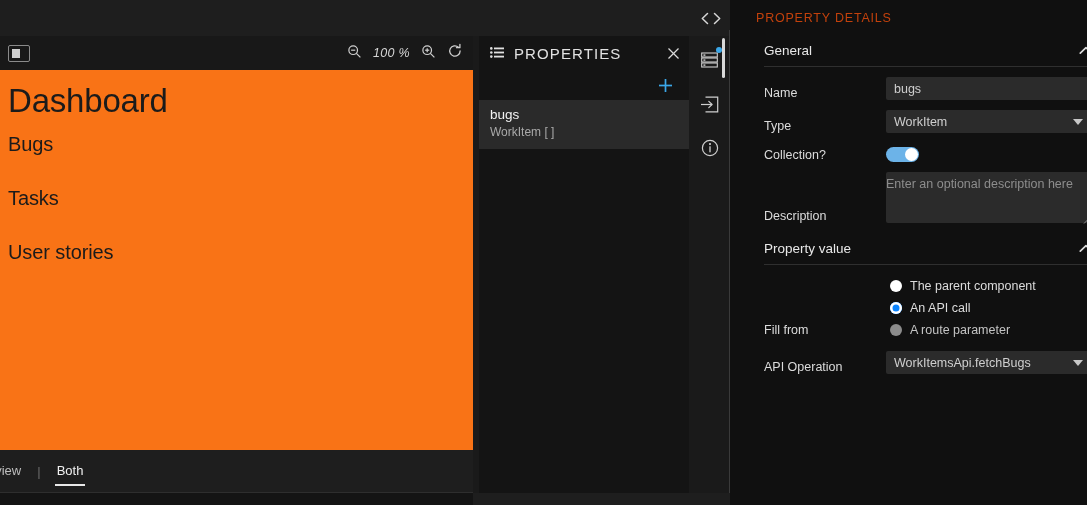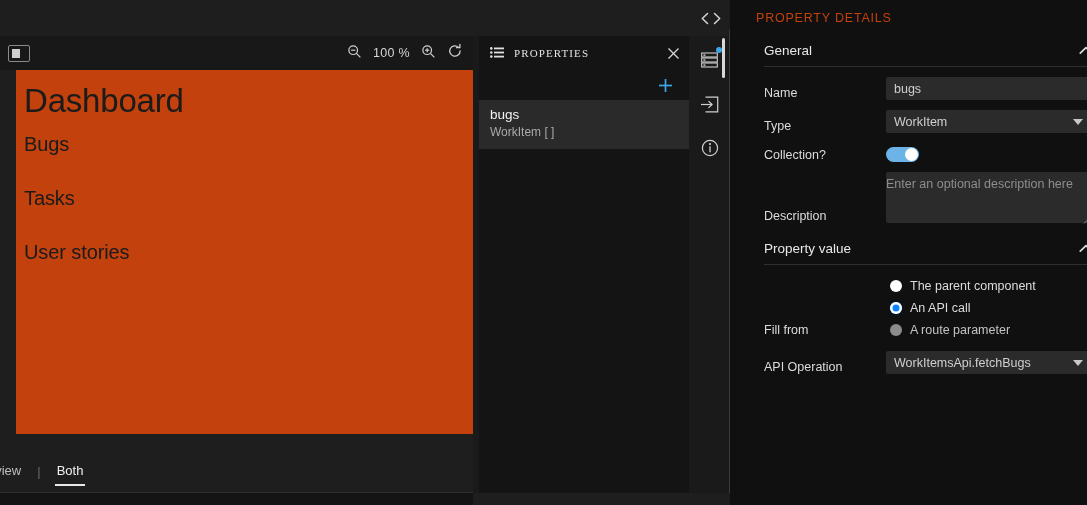--- a/index.html
+++ b/index.html
@@ -16,21 +16,21 @@
     position: absolute; left: 0; top: 0; width: 473px; height: 505px;
     background: #1e1e1e;
   }
   .editor-topstrip {
     position: absolute; left: 0; top: 0; width: 473px; height: 36px;
     background: #1e1e1e;
   }
   .editor-toolbar {
     position: absolute; left: 0; top: 36px; width: 473px; height: 34px;
     background: #181818;
-    display: flex; align-items: center;
+    display: flex; align-items: center; font-style: italic;
   }
   .panel-toggle-btn {
     width: 22px; height: 17px; margin-left: 8px;
     border: 1px solid #8a8a8a; border-radius: 2px;
     position: relative; cursor: pointer;
   }
   .panel-toggle-btn::after {
     content: ""; position: absolute; left: 3px; top: 3px;
     width: 8px; height: 9px; background: #cfcfcf;
   }
@@ -38,22 +38,22 @@
     margin-left: auto; margin-right: 10px;
     display: flex; align-items: center; gap: 11px;
   }
   .zoom-group .ico { cursor: pointer; display: block; }
   .zoom-pct {
     color: #d6d6d6; font-size: 12.5px; letter-spacing: .3px;
   }
 
   
   .canvas {
-    position: absolute; left: 16px; top: 70px; width: 473px; height: 364px;
-    background: #c2410c; overflow: hidden;
+    position: absolute; left: 0; top: 70px; width: 473px; height: 436px;
+    background: #f97316; overflow: hidden;
   }
   .canvas-inner { padding: 10px 0 0 8px; }
   .c-h1 {
     font-size: 33px; font-weight: 400; color: #1b1b1b; line-height: 1.25;
     letter-spacing: -0.2px;
   }
   .c-h2 {
     font-size: 20px; font-weight: 400; color: #1b1b1b; line-height: 1.25;
     letter-spacing: -0.1px;
   }
@@ -85,21 +85,21 @@
   
   .props-col {
     position: absolute; left: 479px; top: 36px; width: 210px; height: 457px;
     background: #141414;
   }
   .props-header {
     height: 34px; display: flex; align-items: center; padding: 0 9px 0 11px;
   }
   .props-header .hamb { margin-right: 10px; }
   .props-title {
-    color: #e2e2e2; font-size: 11px; letter-spacing: 1.1px; font-family: Liberation Serif, serif;
+    color: #e2e2e2; font-size: 15px; letter-spacing: 1.1px;
   }
   .props-close {
     margin-left: auto; cursor: pointer; line-height: 0;
   }
   .props-addbar {
     height: 30px; display: flex; align-items: center; justify-content: flex-end;
     padding-right: 16px;
   }
   .add-btn { cursor: pointer; line-height: 0; }
   .prop-item {

